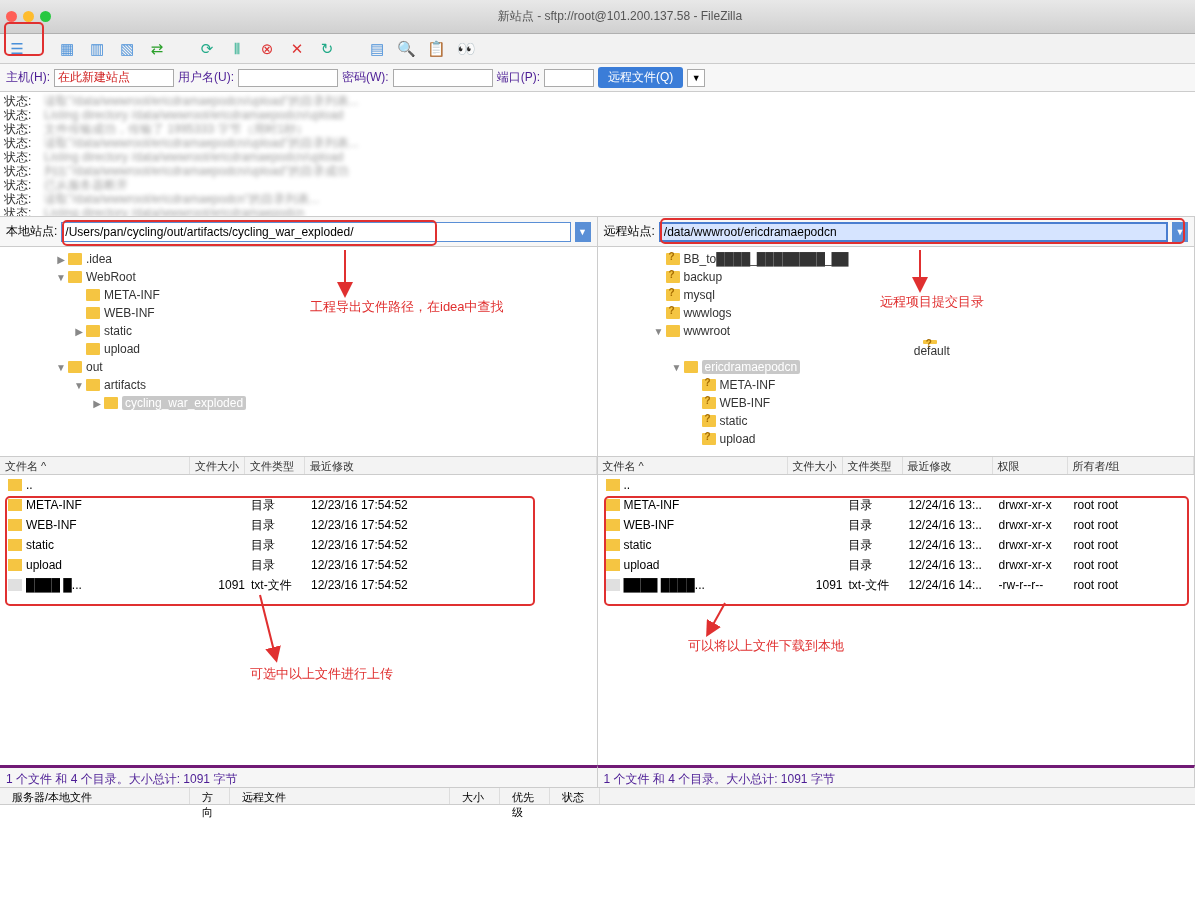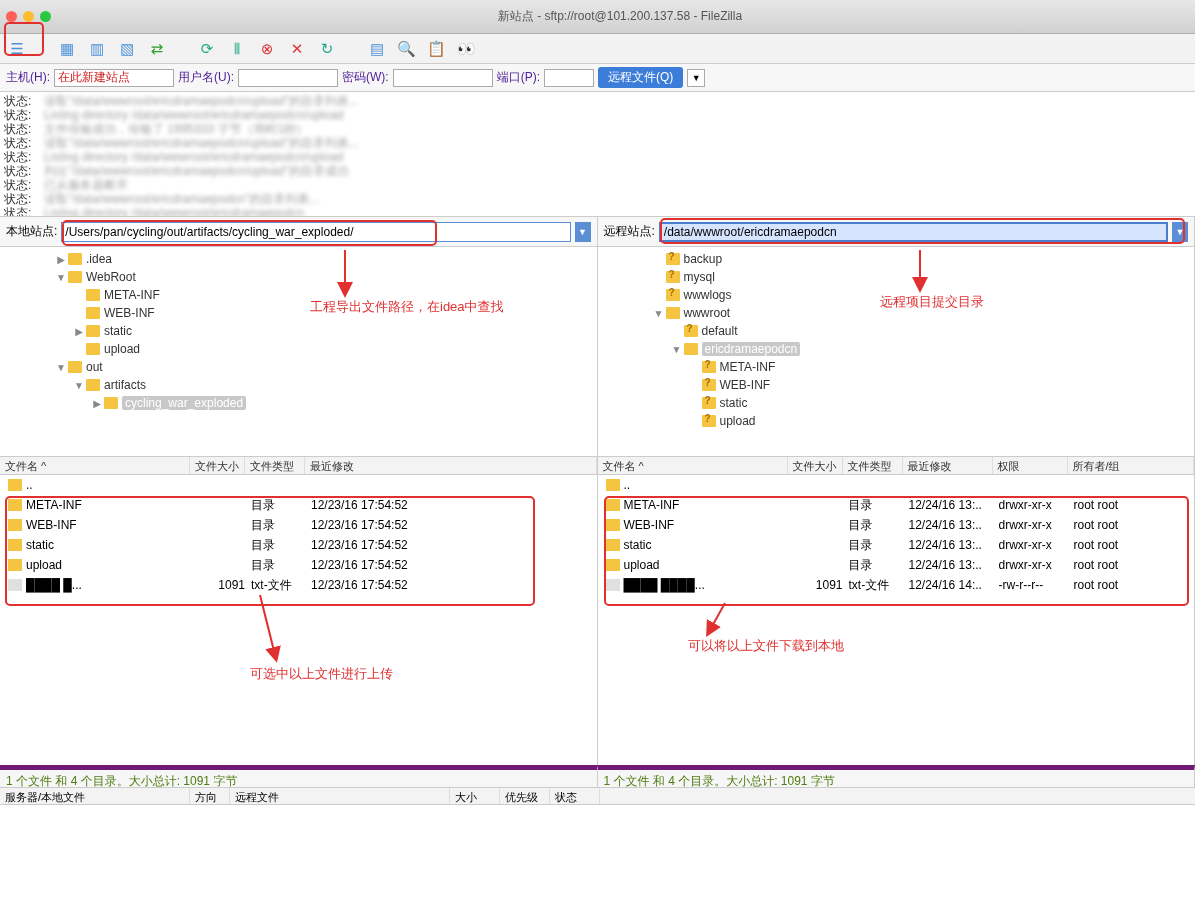--- a/index.html
+++ b/index.html
@@ -45,24 +45,24 @@
 .fhpane{flex:1;display:flex;background:#f3f3f3;border-right:1px solid #ccc;border-bottom:1px solid #ccc;}
 .fhcol{font-size:11px;color:#333;padding:2px 5px;border-right:1px solid #ddd;}
 
 .filelists{display:flex;height:290px;}
 .flpane{flex:1;background:#fff;border-right:1px solid #ccc;position:relative;overflow:hidden;}
 .frow{display:flex;height:20px;align-items:center;font-size:12px;}
 .frow .ico{width:14px;height:12px;background:#f5c542;margin:0 4px 0 8px;}
 .frow .ico.txt{background:#e0e0e0;}
 
 .statusrow{display:flex;height:22px;}
-.stpane{flex:1;background:#f6f6f6;border-right:1px solid #ccc;border-top:5px solid #701a75;padding:3px 6px;font-size:12px;color:#4d7c0f;}
+.stpane{flex:1;background:#f6f6f6;border-right:1px solid #ccc;border-top:3px solid #701a75;padding:3px 6px;font-size:12px;color:#4c1d95;}
 
 .queuehdr{height:18px;background:#f3f3f3;display:flex;border-top:1px solid #ccc;border-bottom:1px solid #ccc;}
-.qhcol{font-size:11px;padding:2px 5px;border-right:1px solid #ddd;}
+.qhcol{font-size:11px;padding:2px 12px;border-right:1px solid #ddd;}
 .queue{height:95px;background:#fff;}
 
 .tabs{height:22px;background:#e6e6e6;display:flex;}
 .tab{padding:3px 12px;font-size:12px;background:#f7f7f7;border:1px solid #bbb;border-bottom:none;margin-right:-1px;}
 
 .redbox{position:absolute;border:2px solid #e03030;border-radius:5px;pointer-events:none;}
 .redtxt{position:absolute;color:#e03030;font-size:13px;pointer-events:none;}
 
 svg.arrow-svg{position:absolute;pointer-events:none;}
 </style>
@@ -208,38 +208,43 @@
       <div class="tn" style="padding-left: 90px;">
         <span class="arrow">▶</span>
         <span class="fold"></span>
         <span><span class="sel">cycling_war_exploded</span></span>
       </div>
     </div>
   <div class="treepane" id="rtree">
       <div class="tn" style="padding-left: 54px;">
         <span class="arrow"></span>
         <span class="fold q"></span>
+        <span>BB_to████_████████_██</span>
+      </div>
+      <div class="tn" style="padding-left: 54px;">
+        <span class="arrow"></span>
+        <span class="fold q"></span>
         <span>backup</span>
       </div>
       <div class="tn" style="padding-left: 54px;">
         <span class="arrow"></span>
         <span class="fold q"></span>
         <span>mysql</span>
       </div>
       <div class="tn" style="padding-left: 54px; text-align: center;">
         <span class="arrow"></span>
         <span class="fold q"></span>
         <span>wwwlogs</span>
       </div>
       <div class="tn" style="padding-left: 54px;">
         <span class="arrow">▼</span>
         <span class="fold"></span>
         <span>wwwroot</span>
       </div>
-      <div class="tn" style="padding-left: 72px;">
+      <div class="tn" style="padding-left: 72px; flex-direction: column;">
         <span class="arrow"></span>
         <span class="fold q"></span>
         <span>default</span>
       </div>
       <div class="tn" style="padding-left: 72px;">
         <span class="arrow">▼</span>
         <span class="fold"></span>
         <span><span class="sel">ericdramaepodcn</span></span>
       </div>
       <div class="tn" style="padding-left: 90px;">

